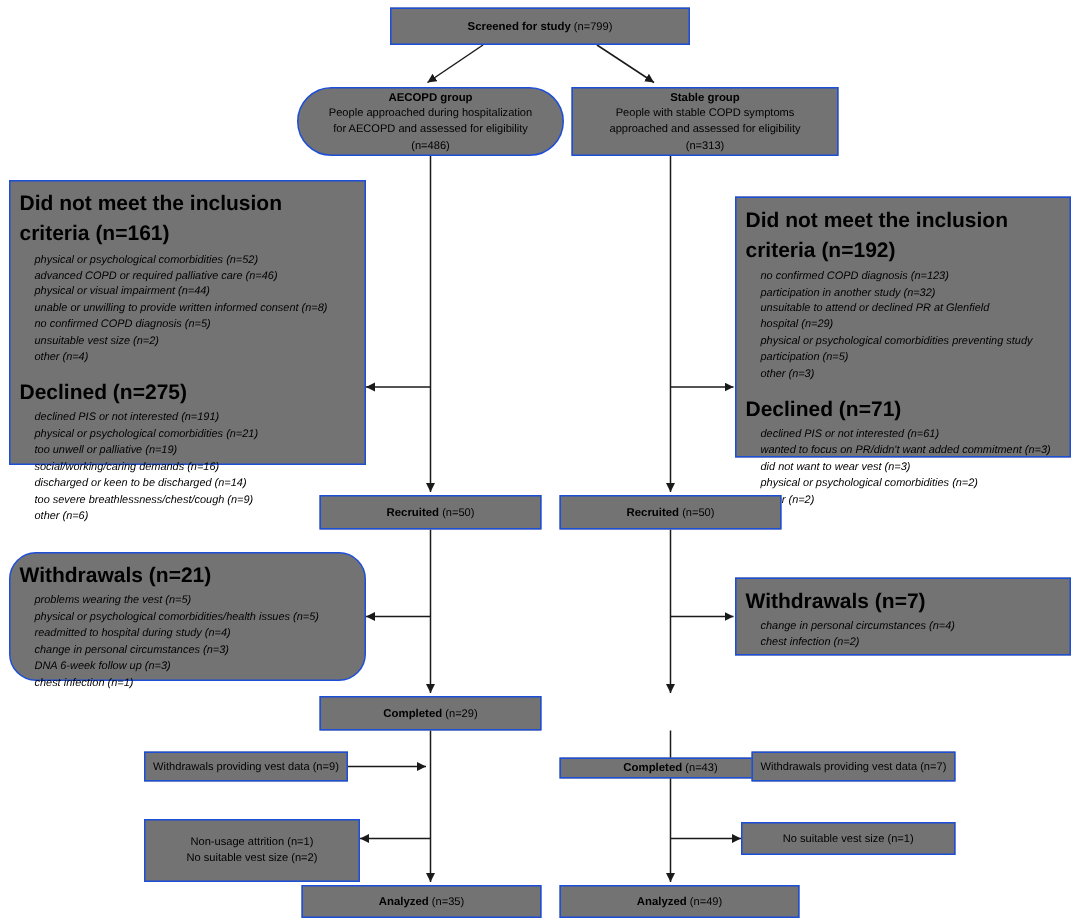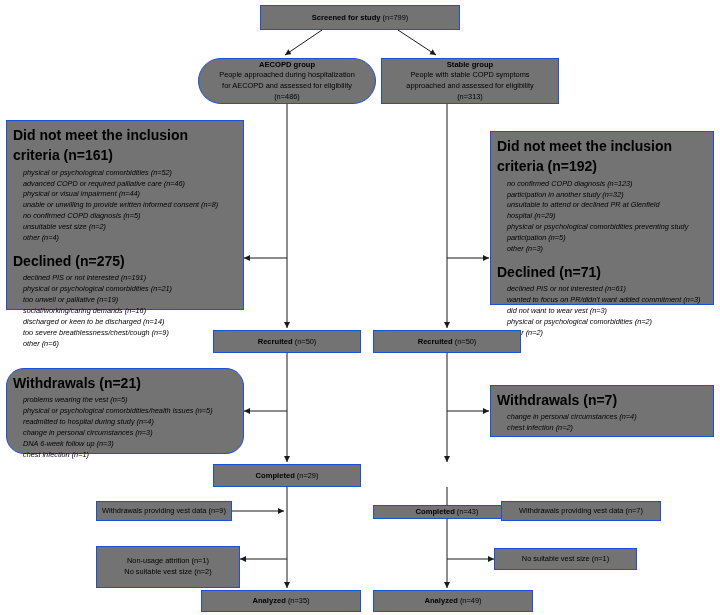--- a/index.html
+++ b/index.html
@@ -227,21 +227,21 @@
   <div class="box center" style="left:373px; top:464px; width:148px; height:14px;margin-top:41px;">
     <span>
       <b class="ttl">Completed</b>
       <span class="n-light">(n=43)</span>
     </span>
   </div>
 
   <div class="box center" style="left:96px; top:501px; width:136px; height:20px;">
     <span>Withdrawals providing vest data (n=9)</span>
   </div>
-  <div class="box center" style="left:501px; top:501px; width:160px; height:20px;">
+  <div class="box center" style="left:501px; top:501px; width:136px; height:20px;">
     <span>Withdrawals providing vest data (n=7)</span>
   </div>
 
   <div class="box center" style="left:96px; top:546px; width:144px; height:42px;text-align:center;">
     <div>
       <div>Non-usage attrition (n=1)</div>
       <div>No suitable vest size (n=2)</div>
     </div>
   </div>
   <div class="box center" style="left:494px; top:548px; width:143px; height:22px;">

